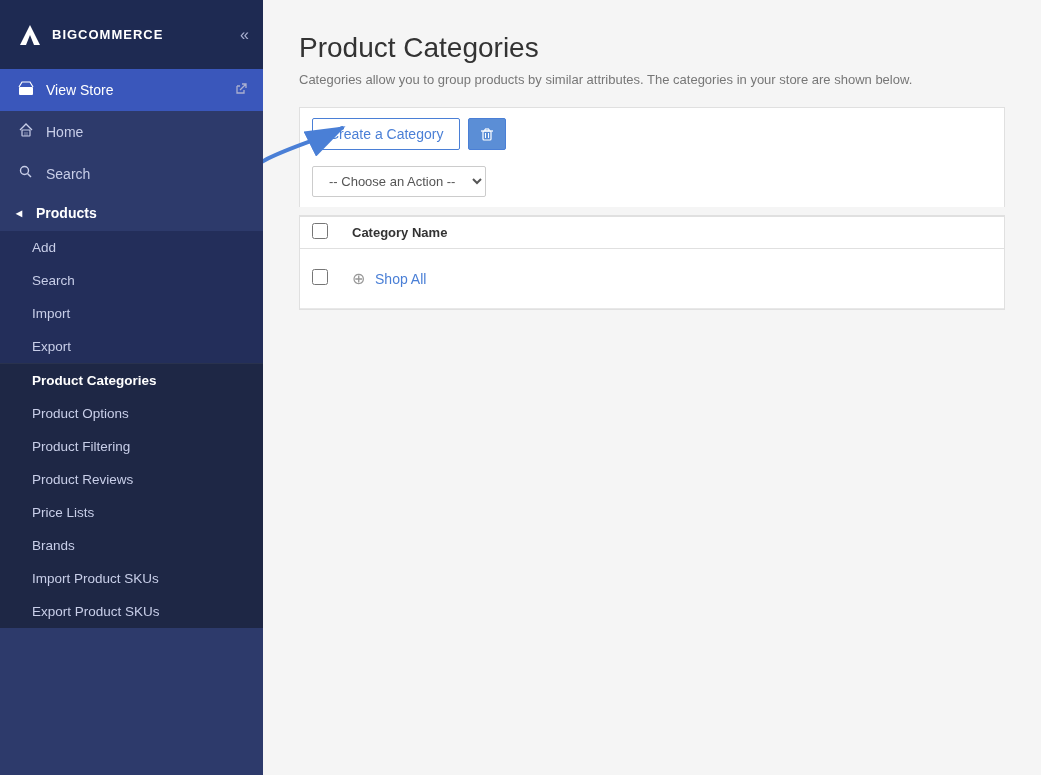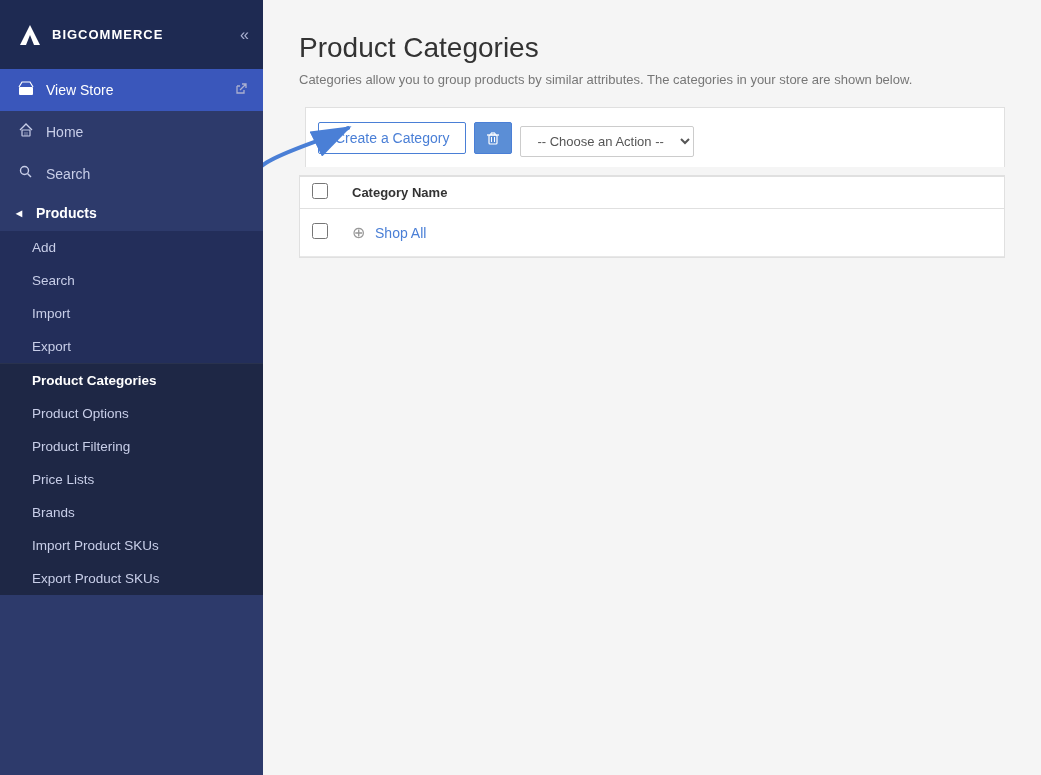--- a/index.html
+++ b/index.html
@@ -199,21 +199,21 @@
       padding: 6px 12px;
       text-align: left;
       font-size: 13px;
       color: #333;
       font-weight: 600;
       background: #fff;
     }
 
     #category-table td {
       border-bottom: 1px solid #e8e8e8;
-      padding: 14px 12px;
+      padding: 20px 12px;
       font-size: 13px;
       color: #555;
       background: #fff;
     }
 
     .table-checkbox {
       width: 16px;
       height: 16px;
       cursor: pointer;
     }
@@ -236,23 +236,22 @@
       border: 1px solid #e0e0e0;
       margin-top: 8px;
     }
 
     #toolbar-wrapper {
       background: #fff;
       border: 1px solid #e0e0e0;
       border-bottom: none;
       padding: 10px 12px;
       display: flex;
-      flex-direction: row;
+      flex-direction: column;
       gap: 8px;
-      margin-left: 6px;
     }
   </style>
 </head>
 <body>
 
 <div id="sidebar">
   <div id="sidebar-header">
     <div id="logo-area">
       <svg id="logo-icon" viewBox="0 0 32 32" fill="none" xmlns="http://www.w3.org/2000/svg">
         <polygon points="6,26 16,6 26,26 20,26 16,16 12,26" fill="white"></polygon>
@@ -320,20 +319,23 @@
 
   <div class="sidebar-sub-items" style="background:#1e2745; border-top:1px solid rgba(255,255,255,0.05);">
     <div class="sidebar-sub-item active" style="color:#fff;font-weight:bold;">
       <span>Product Categories</span>
     </div>
     <div class="sidebar-sub-item">
       <span>Product Options</span>
     </div>
     <div class="sidebar-sub-item">
       <span>Product Filtering</span>
+    </div>
+    <div class="sidebar-sub-item">
+      <span>Product Reviews</span>
     </div>
     <div class="sidebar-sub-item">
       <span>Price Lists</span>
     </div>
     <div class="sidebar-sub-item">
       <span>Brands</span>
     </div>
     <div class="sidebar-sub-item">
       <span>Import Product SKUs</span>
     </div>

